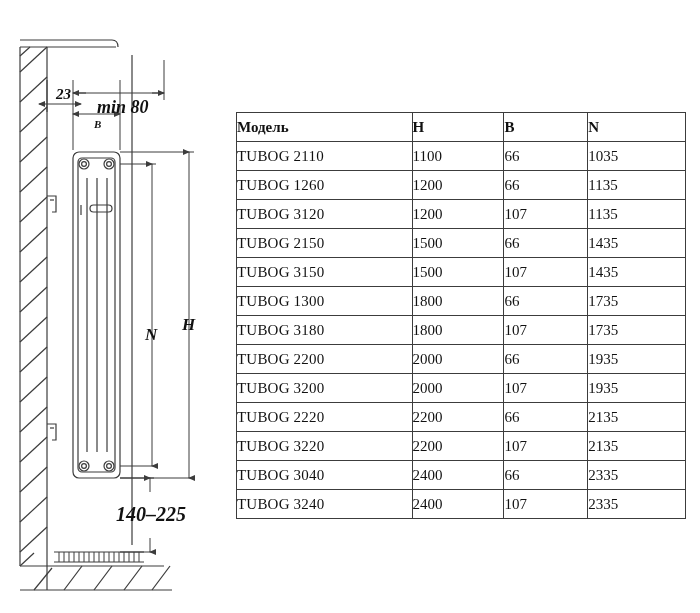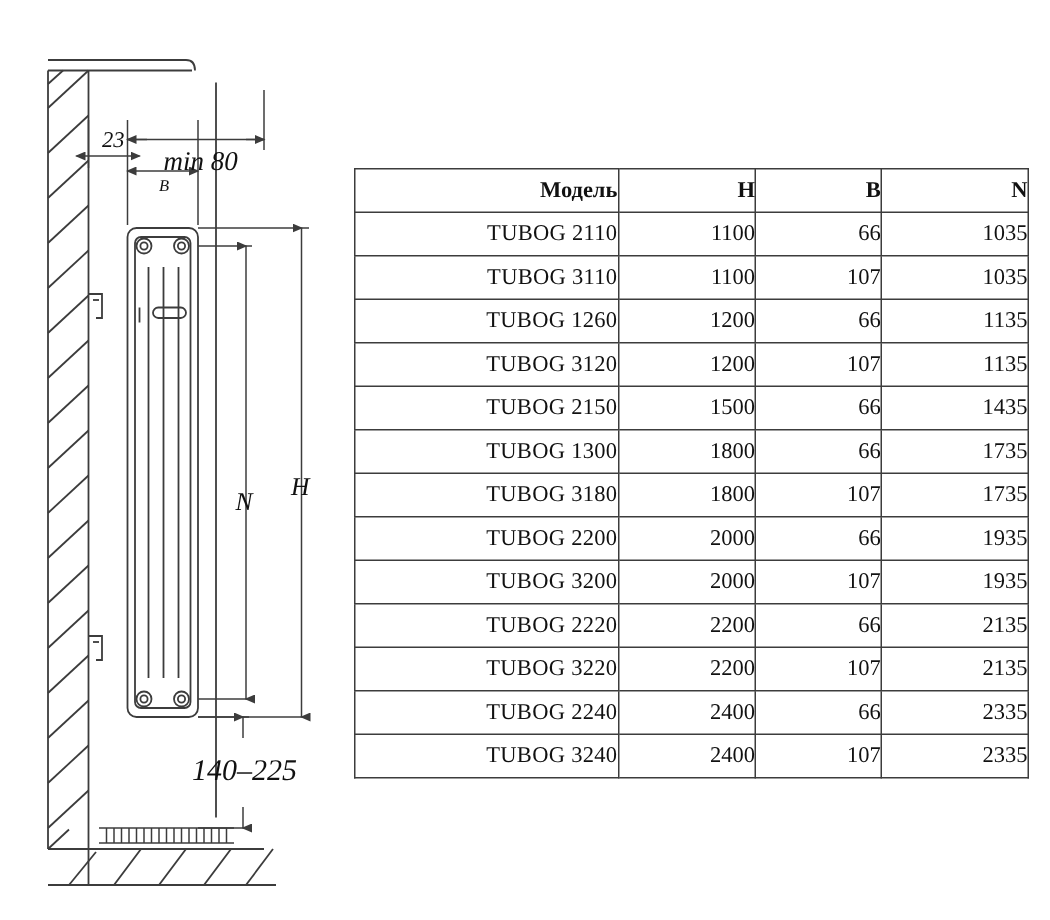--- a/index.html
+++ b/index.html
@@ -16,24 +16,25 @@
     overflow: hidden;
   }
   #root {
     position: relative;
     width: 700px;
     height: 613px;
   }
   
   #drawing {
     position: absolute;
-    left: 16px;
+    left: 4px;
     top: 0;
     width: 235px;
     height: 613px;
+    font-weight: bold;
   }
   #drawing svg {
     display: block;
   }
   .dim-label {
     position: absolute;
     font-family: "Liberation Serif", serif;
     font-style: italic;
     color: #111111;
     white-space: nowrap;
@@ -73,21 +74,21 @@
     position: absolute;
     left: 236px;
     top: 112px;
     width: 450px;
     border-collapse: collapse;
     background: #ffffff;
   }
   #spec-table th,
   #spec-table td {
     border: 1px solid #3c3c3c;
-    text-align: right;
+    text-align: left;
     font-family: "Liberation Serif", serif;
     font-size: 15px;
     color: #111111;
     padding: 0;
     height: 28px;
     line-height: 28px;
   }
   #spec-table th {
     font-weight: bold;
     font-size: 15px;
@@ -285,44 +286,44 @@
       </tr>
     </thead>
     <tbody>
       <tr>
         <td class="model-cell">TUBOG 2110</td>
         <td>1100</td>
         <td>66</td>
         <td>1035</td>
       </tr>
       <tr>
-        <td class="model-cell">TUBOG 3110</td>
-        <td>1100</td>
-        <td>107</td>
-        <td>1035</td>
-      </tr>
-      <tr>
         <td class="model-cell">TUBOG 1260</td>
         <td>1200</td>
         <td>66</td>
         <td>1135</td>
       </tr>
       <tr>
         <td class="model-cell">TUBOG 3120</td>
         <td>1200</td>
         <td>107</td>
         <td>1135</td>
       </tr>
       <tr>
         <td class="model-cell">TUBOG 2150</td>
         <td>1500</td>
         <td>66</td>
         <td>1435</td>
       </tr>
       <tr>
+        <td class="model-cell">TUBOG 3150</td>
+        <td>1500</td>
+        <td>107</td>
+        <td>1435</td>
+      </tr>
+      <tr>
         <td class="model-cell">TUBOG 1300</td>
         <td>1800</td>
         <td>66</td>
         <td>1735</td>
       </tr>
       <tr>
         <td class="model-cell">TUBOG 3180</td>
         <td>1800</td>
         <td>107</td>
         <td>1735</td>
@@ -345,21 +346,21 @@
         <td>66</td>
         <td>2135</td>
       </tr>
       <tr>
         <td class="model-cell">TUBOG 3220</td>
         <td>2200</td>
         <td>107</td>
         <td>2135</td>
       </tr>
       <tr>
-        <td class="model-cell">TUBOG 2240</td>
+        <td class="model-cell">TUBOG 3040</td>
         <td>2400</td>
         <td>66</td>
         <td>2335</td>
       </tr>
       <tr>
         <td class="model-cell">TUBOG 3240</td>
         <td>2400</td>
         <td>107</td>
         <td>2335</td>
       </tr>

